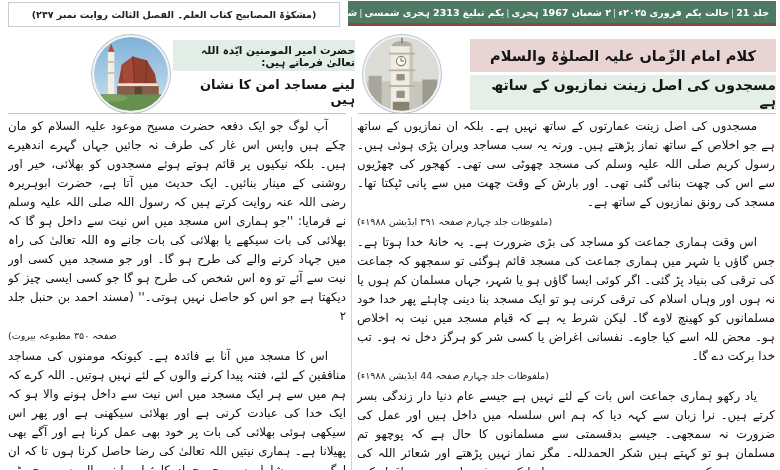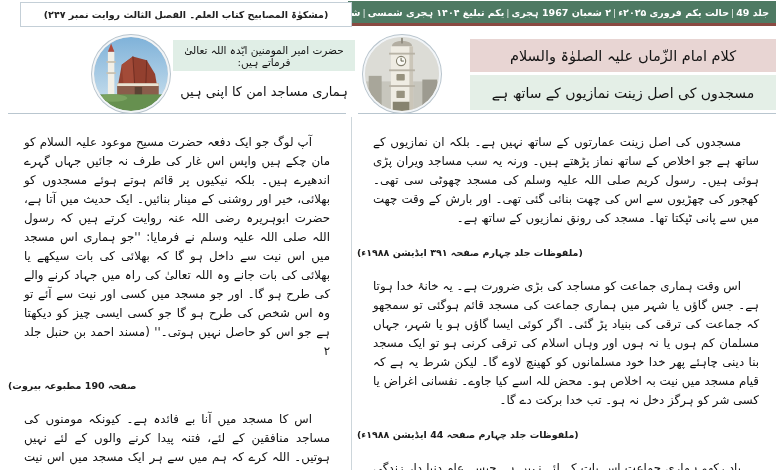--- a/index.html
+++ b/index.html
@@ -10,28 +10,28 @@
   }
   
   .issue-bar {
     position:absolute; left:348px; top:1px; width:428px; height:25px;
     background:#4e7a63; border-bottom:3px solid #8a4a42;
     display:flex; direction:rtl; align-items:center; justify-content:space-between;
     padding:0 7px; color:#ffffff; font-size:9.5px; font-weight:bold; white-space:nowrap;
   }
   .issue-bar .sep { opacity:.85; font-weight:normal; padding:0 2px; }
   .ref-box {
-    position:absolute; left:20px; top:2px; width:332px; height:25px;
+    position:absolute; left:8px; top:2px; width:332px; height:25px;
     background:#ffffff; border:1px solid #c4cfd7;
     display:flex; align-items:center; justify-content:center;
     direction:rtl; font-size:9.5px; font-weight:bold; color:#222;
   }
   
   .band { position:absolute; display:flex; align-items:center; justify-content:center;
-          direction:rtl; font-weight:normal; text-align:center; }
+          direction:rtl; font-weight:bold; }
   .kicker-right  { left:470px; top:39px; width:306px; height:33px; background:#e8d5d3; font-size:14.5px; }
   .headline-right{ left:470px; top:75px; width:306px; height:35px; background:#e4efe7; font-size:14px; }
   .kicker-left   { left:173px; top:40px; width:182px; height:31px; background:#e0eee6; font-size:10.5px; }
   .headline-left { left:173px; top:74px; width:182px; height:35px; background:#ffffff; font-size:13px; }
   .photo-circle {
     position:absolute; width:78px; height:78px; border-radius:50%;
     border:2px solid #f2f5f7; box-shadow:0 0 0 1px #b7c3cc; overflow:hidden; background:#ddd;
   }
   .photo-right { left:363px; top:35px; }
   .photo-left  { left:92px;  top:35px; }
@@ -41,39 +41,39 @@
   .hrule-left  { left:8px;   top:113px; width:338px; }
   .hrule-right { left:358px; top:113px; width:418px; }
   .vrule { position:absolute; left:351px; top:117px; width:1px; height:353px; background:#cdd6db; }
   
   .col {
     position:absolute; top:117px; height:353px; overflow:hidden;
     direction:rtl; text-align:justify; font-size:11.8px; line-height:19px; color:#101010;
   }
   .col-left  { left:8px;   width:338px; }
   .col-right { left:357px; width:418px; }
-  .para { text-indent:18px; margin:16px; }
+  .para { text-indent:18px; margin:0; }
   .cite {
-    direction:rtl; text-align:left; font-size:9.5px; font-weight:bold;
+    direction:rtl; text-align:left; font-size:9.5px; font-weight:normal;
     line-height:17px; margin:1px 0 3px; color:#1c1c1c;
   }
 </style>
 </head>
 <body>
 
 <div class="page">
 
   <div class="issue-bar">
-    <span>جلد 49</span>
+    <span>جلد 21</span>
     <span class="sep">|</span>
     <span>حالت یکم فروری ۲۰۲۵ء</span>
     <span class="sep">|</span>
     <span>۲ شعبان 1967 ہجری</span>
     <span class="sep">|</span>
-    <span>یکم تبلیغ ۱۴۰۴ ہجری شمسی</span>
+    <span>یکم تبلیغ 2313 ہجری شمسی</span>
     <span class="sep">|</span>
     <span>شمارہ ۲۸</span>
   </div>
 
   <div class="ref-box">
     <span>(مشکوٰۃ المصابیح کتاب العلم۔ الفصل الثالث روایت نمبر ۲۴۷)</span>
   </div>
 
   <div class="band headline-right">مسجدوں کی اصل زینت نمازیوں کے ساتھ ہے</div>
   <div class="band kicker-right">کلام امام الزّماں علیہ الصلوٰۃ والسلام</div>
@@ -100,21 +100,21 @@
         <line x1="39" y1="26" x2="39" y2="22.5" stroke="#55523f" stroke-width="1"></line>
         <line x1="39" y1="26" x2="42" y2="26" stroke="#55523f" stroke-width="1"></line>
         <rect x="34" y="40" width="9" height="7" fill="#97927f" rx="1"></rect>
         <rect x="34" y="58" width="9" height="8" fill="#97927f" rx="1"></rect>
         <rect x="30" y="70" width="18" height="10" fill="#87836f"></rect>
       </g>
     </svg>
   </div>
 
   <div class="band kicker-left">حضرت امیر المومنین ایّدہ اللہ تعالیٰ فرماتے ہیں:</div>
-  <div class="band headline-left">ہماری مساجد امن کا اپنی ہیں</div>
+  <div class="band headline-left">لینے مساجد امن کا نشان ہیں</div>
   <div class="photo-circle photo-left">
     <svg viewBox="0 0 80 80">
       <defs>
         <clipPath id="cL">
             <circle cx="40" cy="40" r="40"></circle>
           </clipPath>
         <linearGradient id="sky" x1="0" y1="0" x2="0" y2="1">
           <stop offset="0" stop-color="#7fb2d9"></stop>
             <stop offset="1" stop-color="#cfe3ef"></stop>
         </linearGradient>
@@ -145,18 +145,18 @@
   <div class="col col-right">
     <p class="para">مسجدوں کی اصل زینت عمارتوں کے ساتھ نہیں ہے۔ بلکہ ان نمازیوں کے ساتھ ہے جو اخلاص کے ساتھ نماز پڑھتے ہیں۔ ورنہ یہ سب مساجد ویران پڑی ہوئی ہیں۔ رسول کریم صلی اللہ علیہ وسلم کی مسجد چھوٹی سی تھی۔ کھجور کی چھڑیوں سے اس کی چھت بنائی گئی تھی۔ اور بارش کے وقت چھت میں سے پانی ٹپکتا تھا۔ مسجد کی رونق نمازیوں کے ساتھ ہے۔</p>
     <p class="cite">(ملفوظات جلد چہارم صفحہ ۳۹۱ ایڈیشن ۱۹۸۸ء)</p>
     <p class="para">اس وقت ہماری جماعت کو مساجد کی بڑی ضرورت ہے۔ یہ خانۂ خدا ہوتا ہے۔ جس گاؤں یا شہر میں ہماری جماعت کی مسجد قائم ہوگئی تو سمجھو کہ جماعت کی ترقی کی بنیاد پڑ گئی۔ اگر کوئی ایسا گاؤں ہو یا شہر، جہاں مسلمان کم ہوں یا نہ ہوں اور وہاں اسلام کی ترقی کرنی ہو تو ایک مسجد بنا دینی چاہئے پھر خدا خود مسلمانوں کو کھینچ لاوے گا۔ لیکن شرط یہ ہے کہ قیام مسجد میں نیت بہ اخلاص ہو۔ محض للہ اسے کیا جاوے۔ نفسانی اغراض یا کسی شر کو ہرگز دخل نہ ہو۔ تب خدا برکت دے گا۔</p>
     <p class="cite">(ملفوظات جلد چہارم صفحہ 44 ایڈیشن ۱۹۸۸ء)</p>
     <p class="para">یاد رکھو ہماری جماعت اس بات کے لئے نہیں ہے جیسے عام دنیا دار زندگی بسر کرتے ہیں۔ نرا زبان سے کہہ دیا کہ ہم اس سلسلہ میں داخل ہیں اور عمل کی ضرورت نہ سمجھی۔ جیسے بدقسمتی سے مسلمانوں کا حال ہے کہ پوچھو تم مسلمان ہو تو کہتے ہیں شکر الحمدللہ۔ مگر نماز نہیں پڑھتے اور شعائر اللہ کی حرمت نہیں کرتے۔ پس میں تم سے یہ نہیں چاہتا کہ صرف زبان سے ہی اقرار کرو اور عمل سے کچھ نہ دکھاؤ۔ یہ نکمی حالت ہے۔ خدا تعالیٰ اس کو پسند نہیں کرتا۔ اور دنیا کی اس حالت نے ہی تقاضا کیا کہ خدا تعالیٰ نے مجھے اصلاح کے لئے کھڑا کیا ہے۔ پس اب اگر کوئی میرے ساتھ تعلق رکھ کر بھی اپنی حالت کی اصلاح نہیں کرتا اور عملی قوتوں کو ترقی نہیں دیتا تو نرا زبانی اقرار</p>
   </div>
 
   <div class="col col-left">
     <p class="para">آپ لوگ جو ایک دفعہ حضرت مسیح موعود علیہ السلام کو مان چکے ہیں واپس اس غار کی طرف نہ جائیں جہاں گہرے اندھیرے ہیں۔ بلکہ نیکیوں پر قائم ہوتے ہوئے مسجدوں کو بھلائی، خیر اور روشنی کے مینار بنائیں۔ ایک حدیث میں آتا ہے، حضرت ابوہریرہ رضی اللہ عنہ روایت کرتے ہیں کہ رسول اللہ صلی اللہ علیہ وسلم نے فرمایا: ''جو ہماری اس مسجد میں اس نیت سے داخل ہو گا کہ بھلائی کی بات سیکھے یا بھلائی کی بات جانے وہ اللہ تعالیٰ کی راہ میں جہاد کرنے والے کی طرح ہو گا۔ اور جو مسجد میں کسی اور نیت سے آئے تو وہ اس شخص کی طرح ہو گا جو کسی ایسی چیز کو دیکھتا ہے جو اس کو حاصل نہیں ہوتی۔'' (مسند احمد بن حنبل جلد ۲</p>
-    <p class="cite">صفحہ 190 مطبوعہ بیروت)</p>
+    <p class="cite">صفحہ ۳۵۰ مطبوعہ بیروت)</p>
     <p class="para">اس کا مسجد میں آنا بے فائدہ ہے۔ کیونکہ مومنوں کی مساجد منافقین کے لئے، فتنہ پیدا کرنے والوں کے لئے نہیں ہوتیں۔ اللہ کرے کہ ہم میں سے ہر ایک مسجد میں اس نیت سے داخل ہونے والا ہو کہ ایک خدا کی عبادت کرنی ہے اور بھلائی سیکھنی ہے اور پھر اس سیکھی ہوئی بھلائی کی بات پر خود بھی عمل کرنا ہے اور آگے بھی پھیلانا ہے۔ ہماری نیتیں اللہ تعالیٰ کی رضا حاصل کرنا ہوں تا کہ ان لوگوں میں شامل ہوں جو جہاد کا ثواب لینے والے ہیں۔ چھوٹی چھوٹی باتیں اور رنجشیں بھلائیں اور خیر سے محروم کرنے والی نہ ہوں۔ ہمارا مسجدوں میں آنا ہمارے ماحول کے لئے خیر و برکات کا باعث ہو۔ نہ کہ دکھ اور تکلیف کا۔</p>
 
   </div>
 
 </div>
 
 </body></html>

